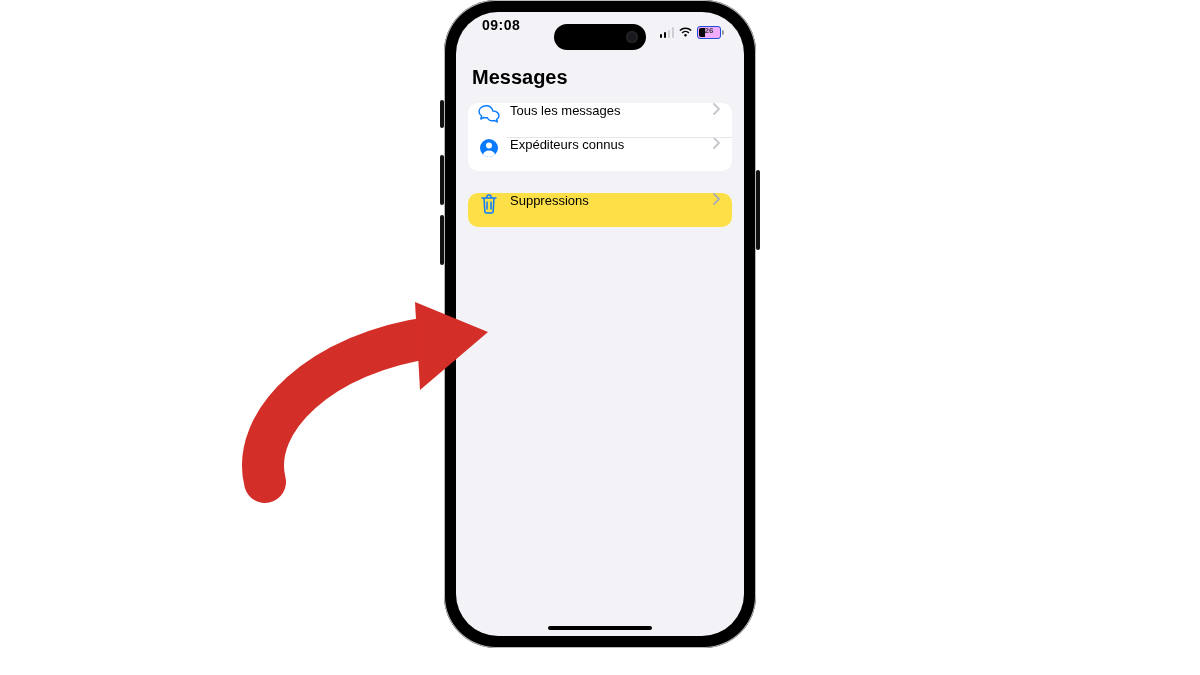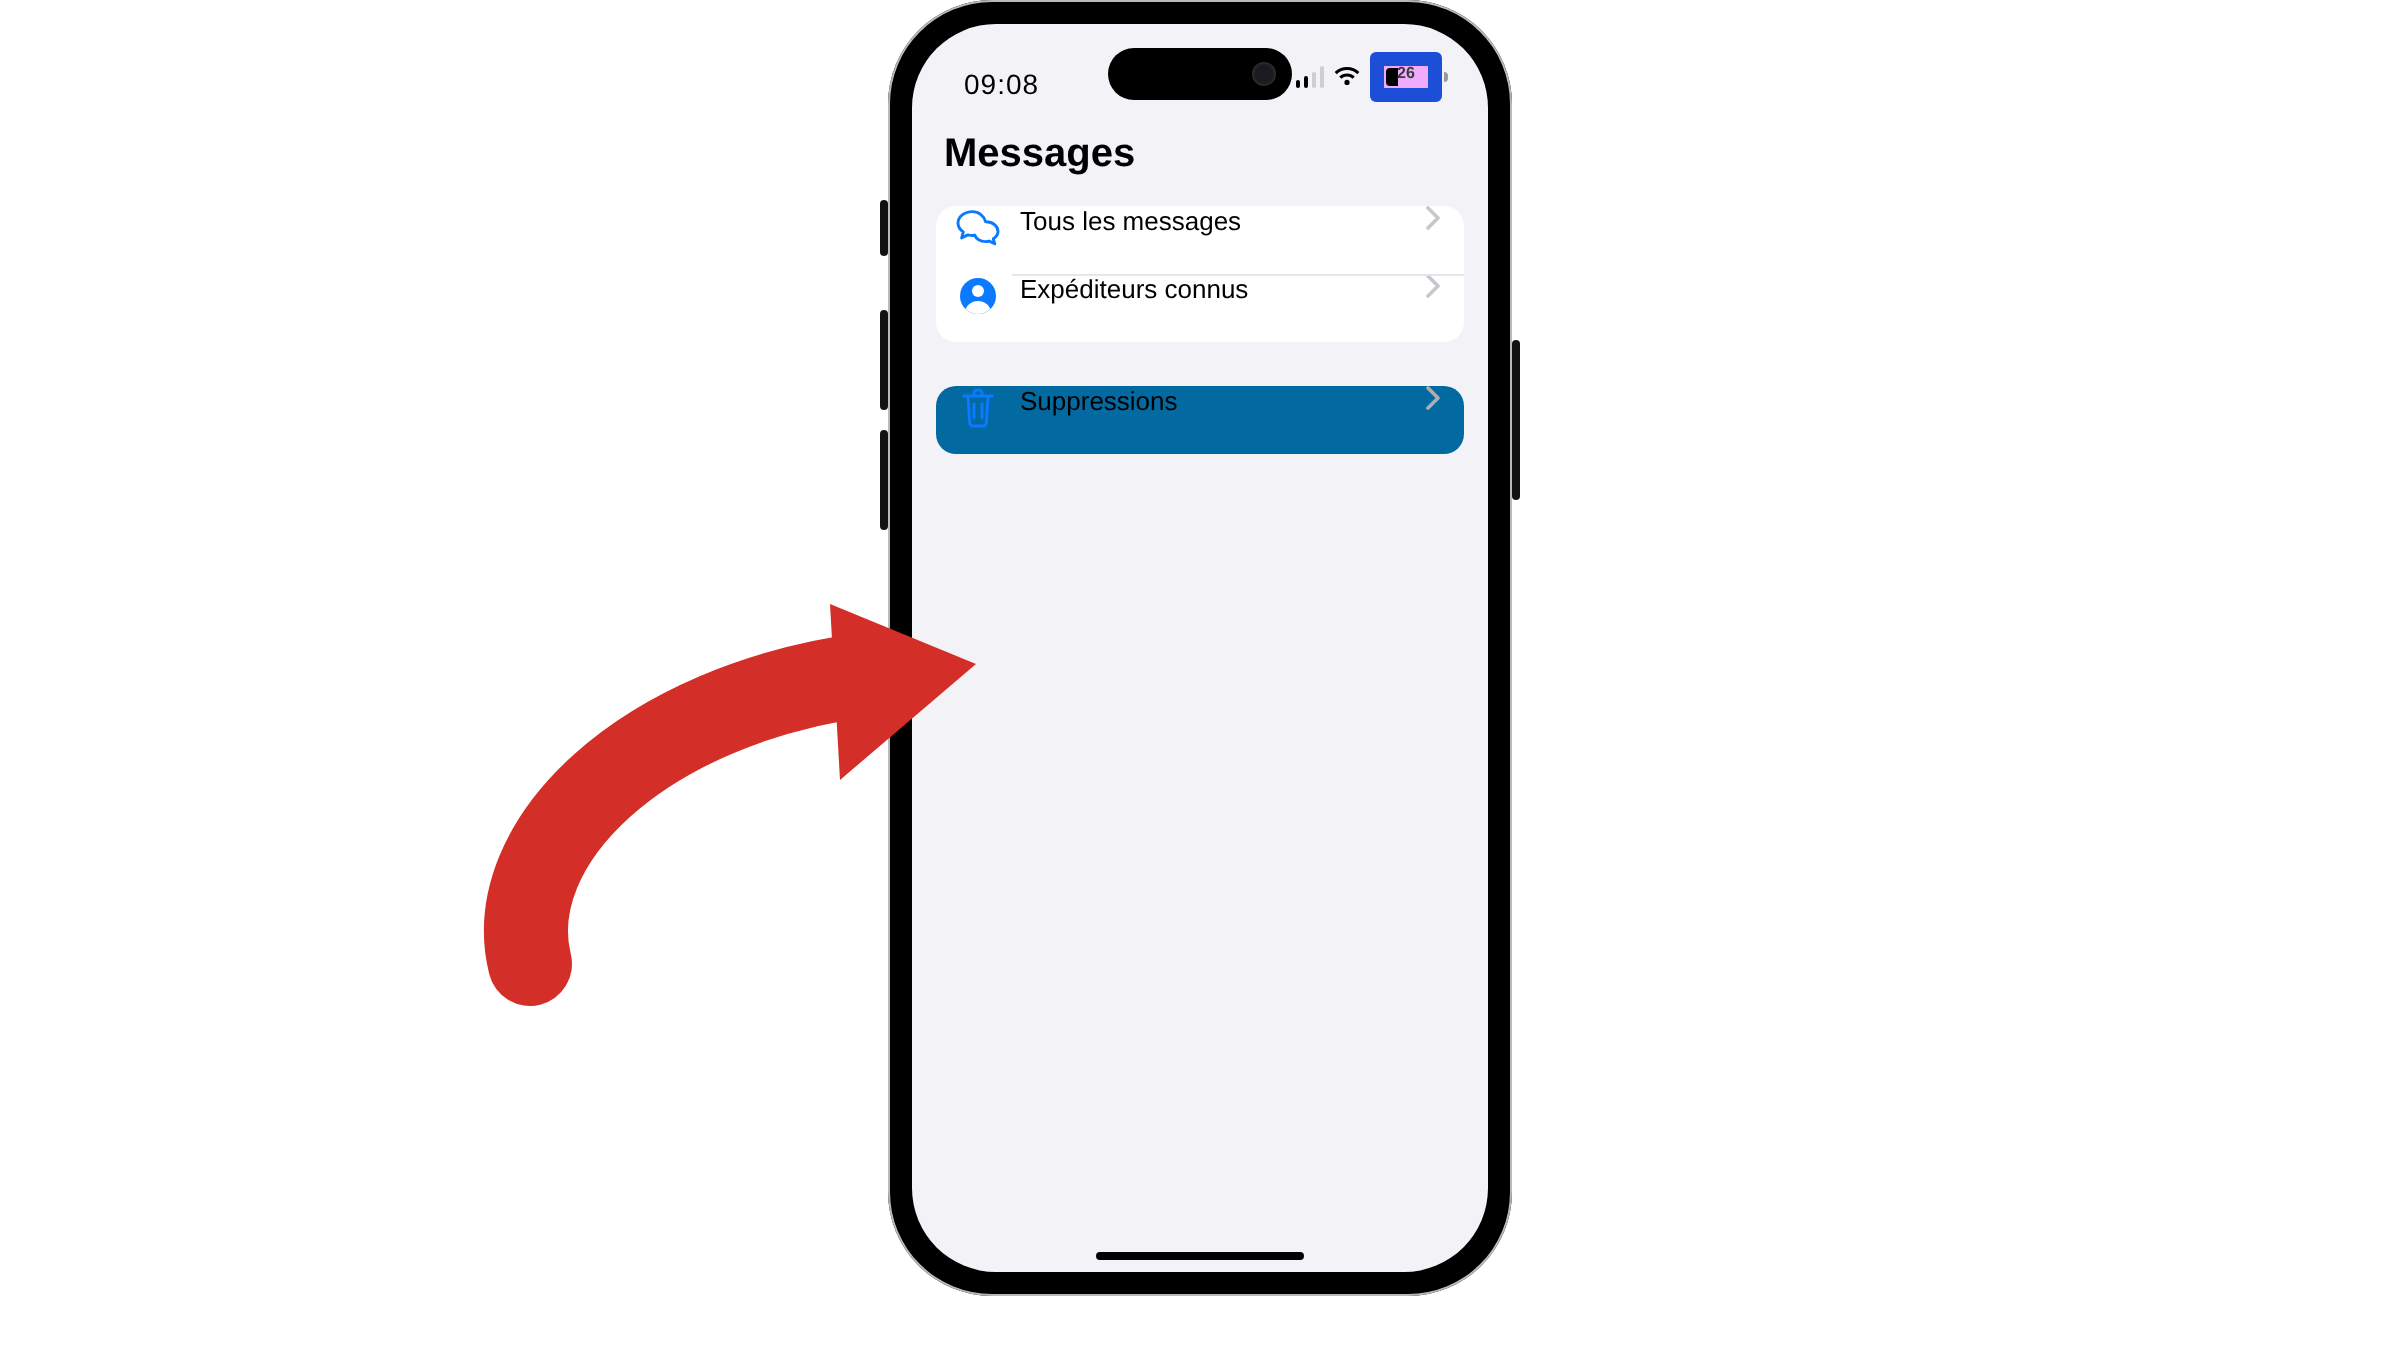--- a/index.html
+++ b/index.html
@@ -66,22 +66,22 @@
     box-shadow: inset 0 0 2px #444;
   }
   .statusbar {
     position: relative;
     height: 48px;
     width: 100%;
   }
   .sb-time {
     position: absolute;
     left: 26px;
-    top: 22px;
-    font-weight: 400;
+    top: 5px;
+    font-weight: 700;
     font-size: 14px;
     letter-spacing: 0.5px;
   }
   .sb-right-icons {
     position: absolute;
     right: 20px;
     top: 14px;
     display: flex;
     align-items: center;
     gap: 4px;
@@ -99,21 +99,21 @@
   }
   .signal-bars .bar.on { background: #000; }
   .wifi-ico svg { display: block; }
   .battery {
     display: flex;
     align-items: center;
   }
   .battery .body {
     width: 22px;
     height: 11px;
-    border: 7px solid #1d4ed8;
+    border: 1px solid #1d4ed8;
     border-radius: 3px;
     position: relative;
     background: #f0abfc;
   }
   .battery .fill {
     position: absolute;
     left: 1px; top: 1px; bottom: 1px;
     width: 25%;
     background: #000;
     border-radius: 2px 0 0 2px;
@@ -140,21 +140,21 @@
     margin: 6px 16px 14px 16px;
     color: #000;
   }
 
   .group {
     margin: 0 12px 22px 12px;
     background: #ffffff;
     border-radius: 10px;
     overflow: hidden;
   }
-  .group.selected .row { background: #0369a1; }
+  .group.selected .row { background: #fde047; }
   .row {
     position: relative;
     height: 34px;
     display: flex;
     align-items: flex-start;
     padding: 0 12px 0 10px;
     font-size: 13px;
     cursor: pointer;
   }
   .row + .row::before {

